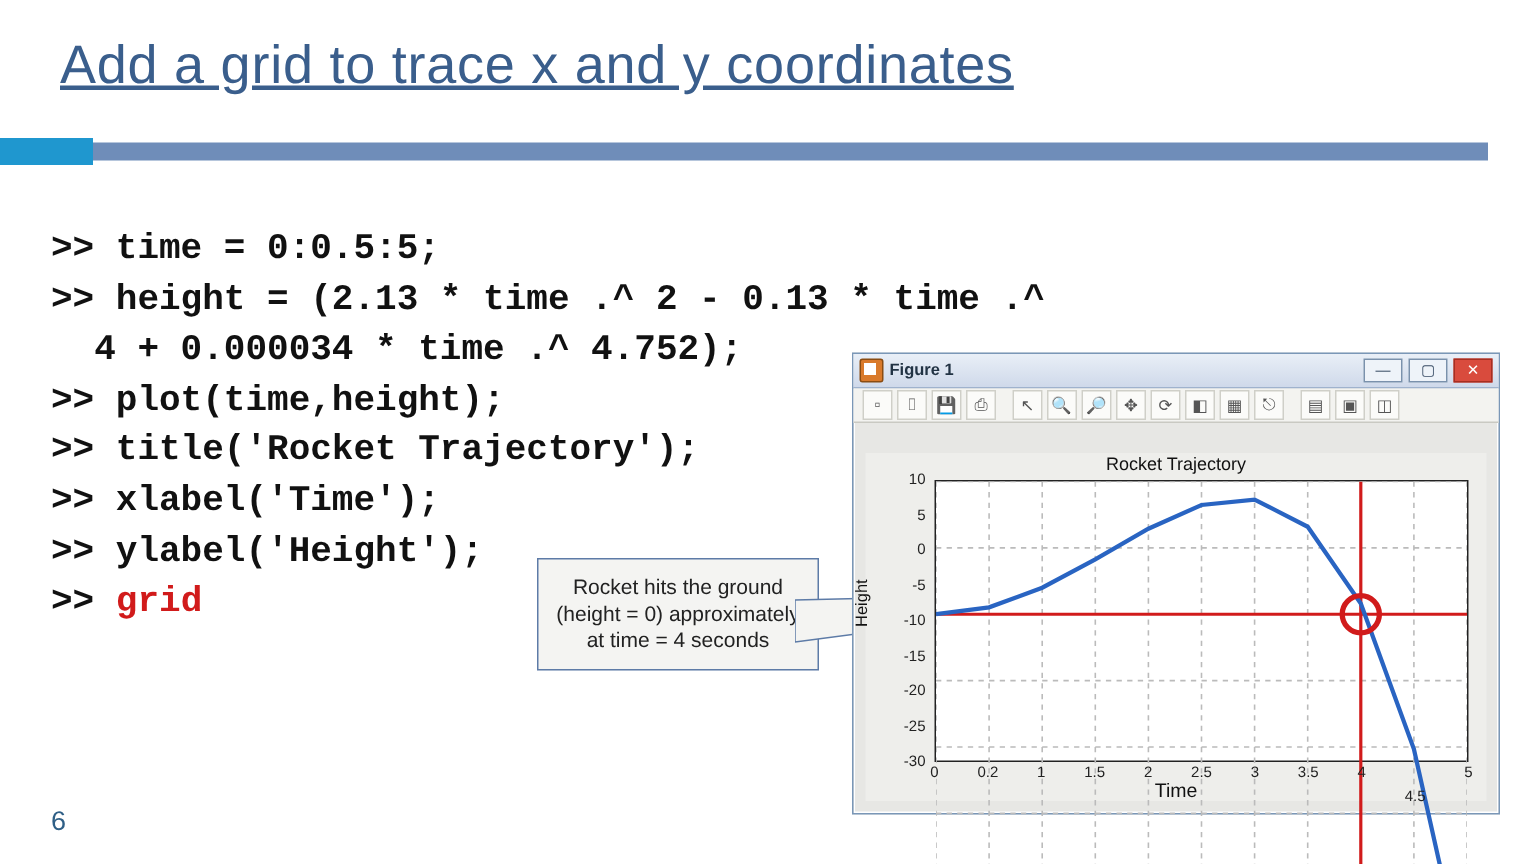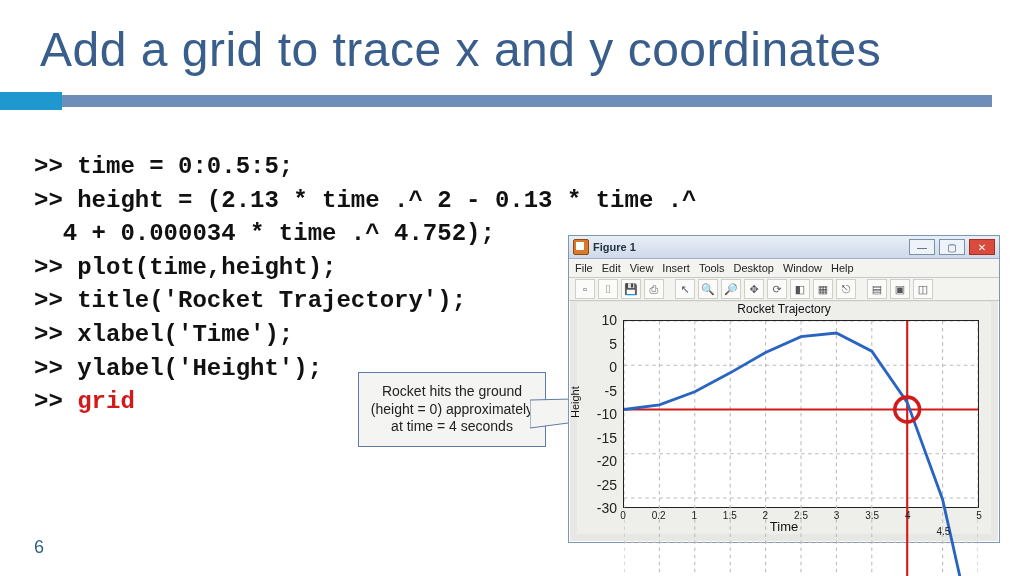--- a/index.html
+++ b/index.html
@@ -1,21 +1,21 @@
 <!DOCTYPE html>
 <html><head>
 <meta charset="utf-8">
 <style>
   html, body { margin:0; padding:0; width:1024px; height:576px; background:#fff;
                font-family:"Segoe UI", Arial, sans-serif; overflow:hidden; }
   .slide { position:relative; width:1024px; height:576px; }
 
   .title { position:absolute; left:40px; top:22px;
            font-family:"Century Gothic","Segoe UI",sans-serif;
-           font-size:48px; font-weight:400; color:#3a5e8c; letter-spacing:.5px; }
+           font-size:36px; font-weight:400; color:#3a5e8c; letter-spacing:.5px;text-decoration:underline; }
 
   .rule-wrap { position:absolute; left:0; top:92px; width:1024px; }
   .rule-blue { position:absolute; left:0; top:0; width:62px; height:18px; background:#1f97cf; }
   .rule-bar  { position:absolute; left:62px; top:3px; width:930px; height:12px;
                background:#6f8db9; }
 
   .code { position:absolute; left:34px; top:150px; width:540px;
           font-family:"Courier New", monospace; font-size:24px; font-weight:bold;
           color:#111; line-height:1.4; white-space:pre; }
   .code .red { color:#d11b1b; }
@@ -57,21 +57,21 @@
   .ylabel { position:absolute; left:-2px; top:50%; transform:rotate(-90deg)
             translate(0,-50%); transform-origin:left top; font-size:11px; color:#111; }
   .xlabel { position:absolute; left:0; right:0; bottom:0; text-align:center;
             font-size:13px; color:#111; }
   .plot { position:absolute; left:46px; right:12px; top:18px; bottom:26px;
           background:#fff; border:1px solid #222; }
   .plot svg { position:absolute; inset:0; }
   .ticks-x { position:absolute; left:46px; right:12px; bottom:12px; height:12px;
              font-size:10px; color:#222; }
   .ticks-y { position:absolute; left:0; top:18px; bottom:26px; width:44px;
-             font-size:14px; color:#222; }
+             font-size:10px; color:#222; }
   .ticks-y span { position:absolute; right:4px; transform:translateY(-50%); }
   .ticks-x span { position:absolute; transform:translateX(-50%); }
 
   
   .callout { position:absolute; left:358px; top:372px; width:170px;
              background:#f4f4f2; border:1px solid #5d7ba7;
              padding:10px 8px; font-size:14px; line-height:1.25;
              text-align:center; color:#222; }
   .callout-tail { position:absolute; left:530px; top:390px; width:280px; height:70px;
                   pointer-events:none; }
@@ -105,30 +105,20 @@
   </svg>
 
   <div class="figwin">
     <div class="titlebar">
       <span class="ficon"></span>
       <span class="ftext">Figure 1</span>
       <span class="spacer"></span>
       <span class="wbtn">—</span>
       <span class="wbtn">▢</span>
       <span class="wbtn close">✕</span>
-    </div>
-    <div class="menubar">
-      <span>File</span>
-      <span>Edit</span>
-      <span>View</span>
-      <span>Insert</span>
-      <span>Tools</span>
-      <span>Desktop</span>
-      <span>Window</span>
-      <span>Help</span>
     </div>
     <div class="toolbar">
       <span class="tbtn">▫</span>
       <span class="tbtn">⌷</span>
       <span class="tbtn">💾</span>
       <span class="tbtn">⎙</span>
       <span class="tsep"></span>
       <span class="tbtn">↖</span>
       <span class="tbtn">🔍</span>
       <span class="tbtn">🔎</span>

